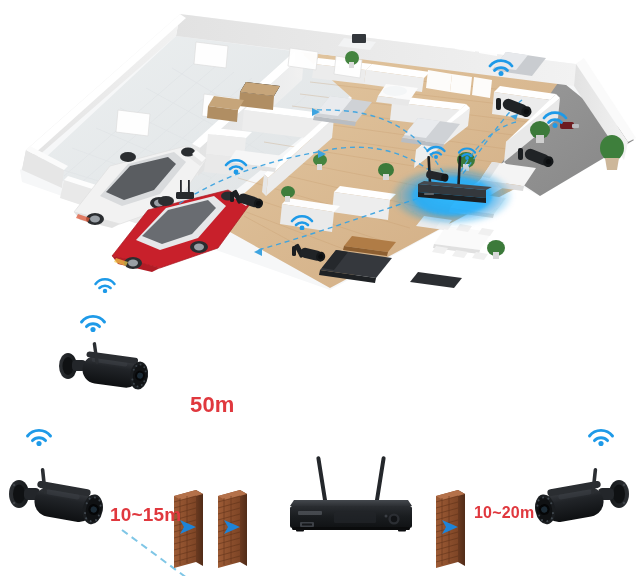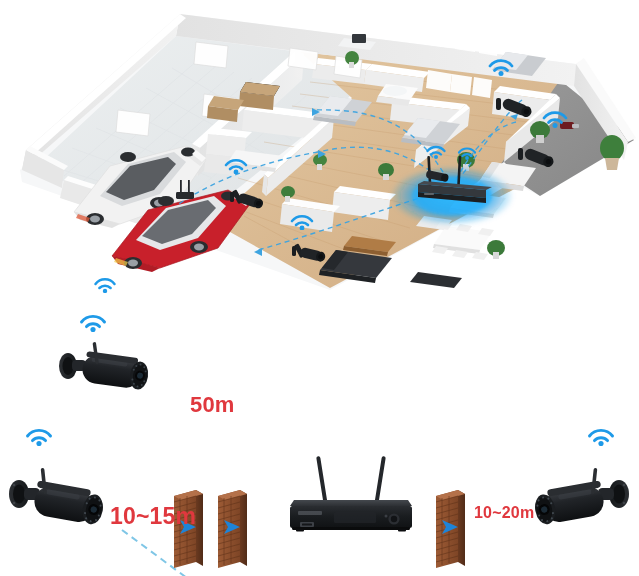--- a/index.html
+++ b/index.html
@@ -799,17 +799,17 @@
         <circle cx="118" cy="69" r="3.2" fill="#111316"></circle>
         <circle cx="110" cy="66" r="1.5" fill="#3a3e44"></circle>
 
         <rect x="20" y="79" width="8" height="2.5" rx="1" fill="#0c0d0f"></rect>
         <rect x="122" y="79" width="8" height="2.5" rx="1" fill="#0c0d0f"></rect>
       </svg>
     </div>
 
     <div class="dimlabel nosel" style="left:190px;top:94px;font-size:22px;">50m</div>
 
-    <div class="dimlabel nosel" style="left:110px;top:205px;font-size:23px;">10~15m</div>
+    <div class="dimlabel nosel" style="left:110px;top:205px;font-size:19px;">10~15m</div>
 
     <div class="dimlabel nosel" style="left:474px;top:205px;font-size:16px;">10~20m</div>
   </div>
 </div>
 
 </body></html>

